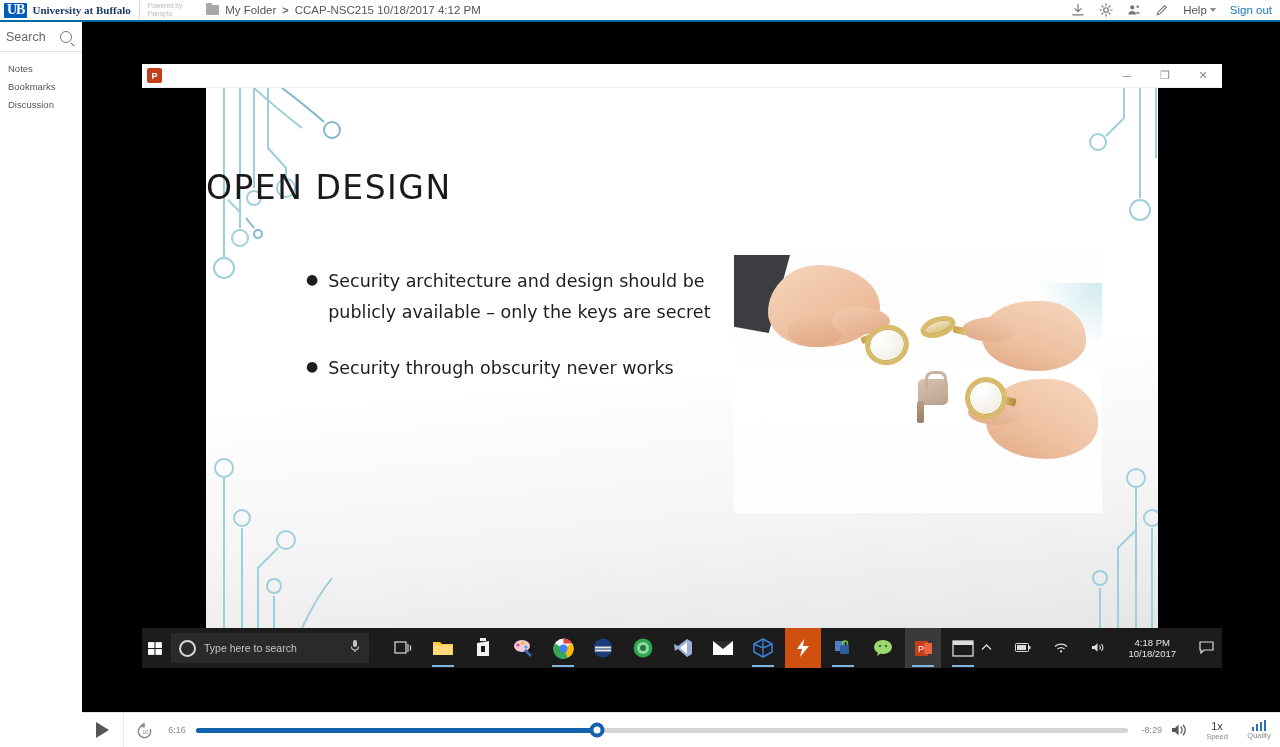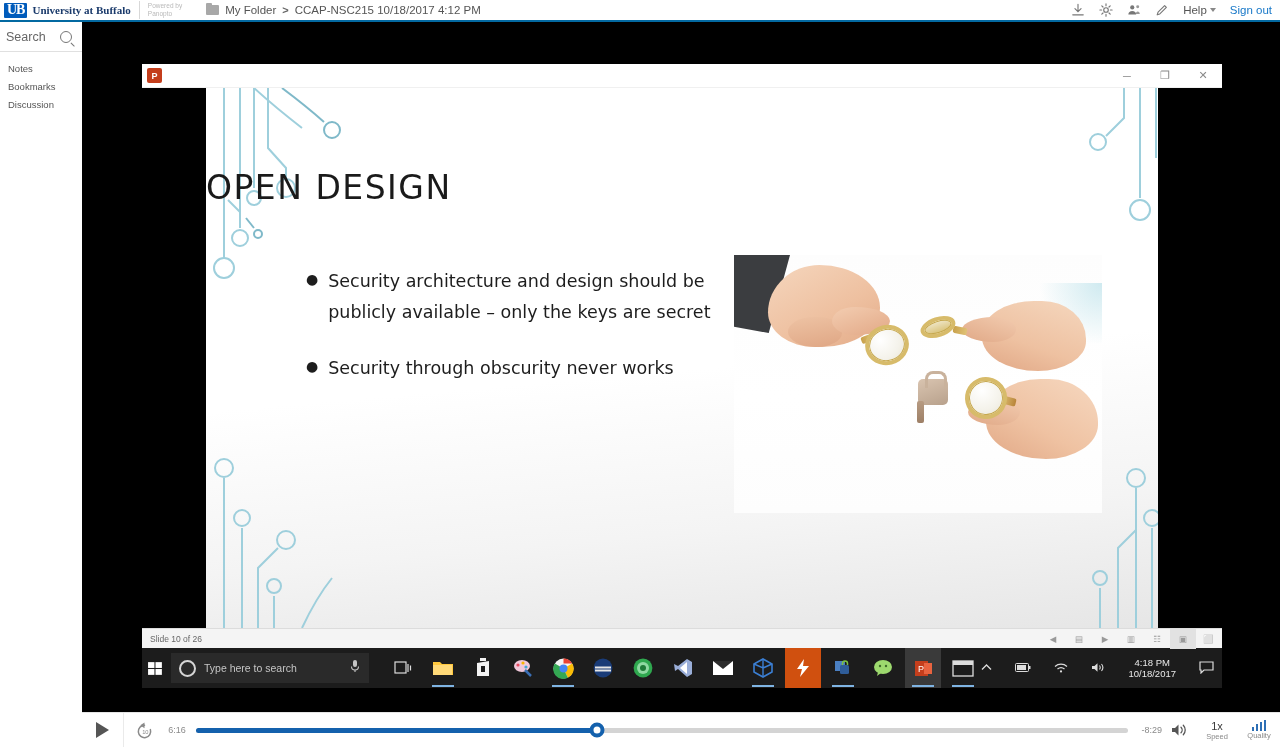--- a/index.html
+++ b/index.html
@@ -527,32 +527,20 @@
           <div class="loupe-handle lh-3"></div>
           <div class="loupe loupe-3"></div>
 
           <div class="padlock"></div>
           <div class="padlock-key"></div>
         </div>
 
       </div>
     </div>
 
-    <div id="ppt-status">
-      <span class="status-text">Slide 10 of 26</span>
-      <div class="status-icons">
-        <span class="st-ico">◀</span>
-        <span class="st-ico">▤</span>
-        <span class="st-ico">▶</span>
-        <span class="st-ico">▥</span>
-        <span class="st-ico">☷</span>
-        <span class="st-ico active">▣</span>
-        <span class="st-ico">⬜</span>
-      </div>
-    </div>
 
     <div id="taskbar">
       <div class="tb-start">
         <svg width="17" height="17" viewBox="0 0 16 16">
             <rect x="1" y="2" width="6" height="5.5" fill="#fff"></rect>
             <rect x="8" y="2" width="6" height="5.5" fill="#fff"></rect>
             <rect x="1" y="8.5" width="6" height="5.5" fill="#fff"></rect>
             <rect x="8" y="8.5" width="6" height="5.5" fill="#fff"></rect>
           </svg>
       </div>

